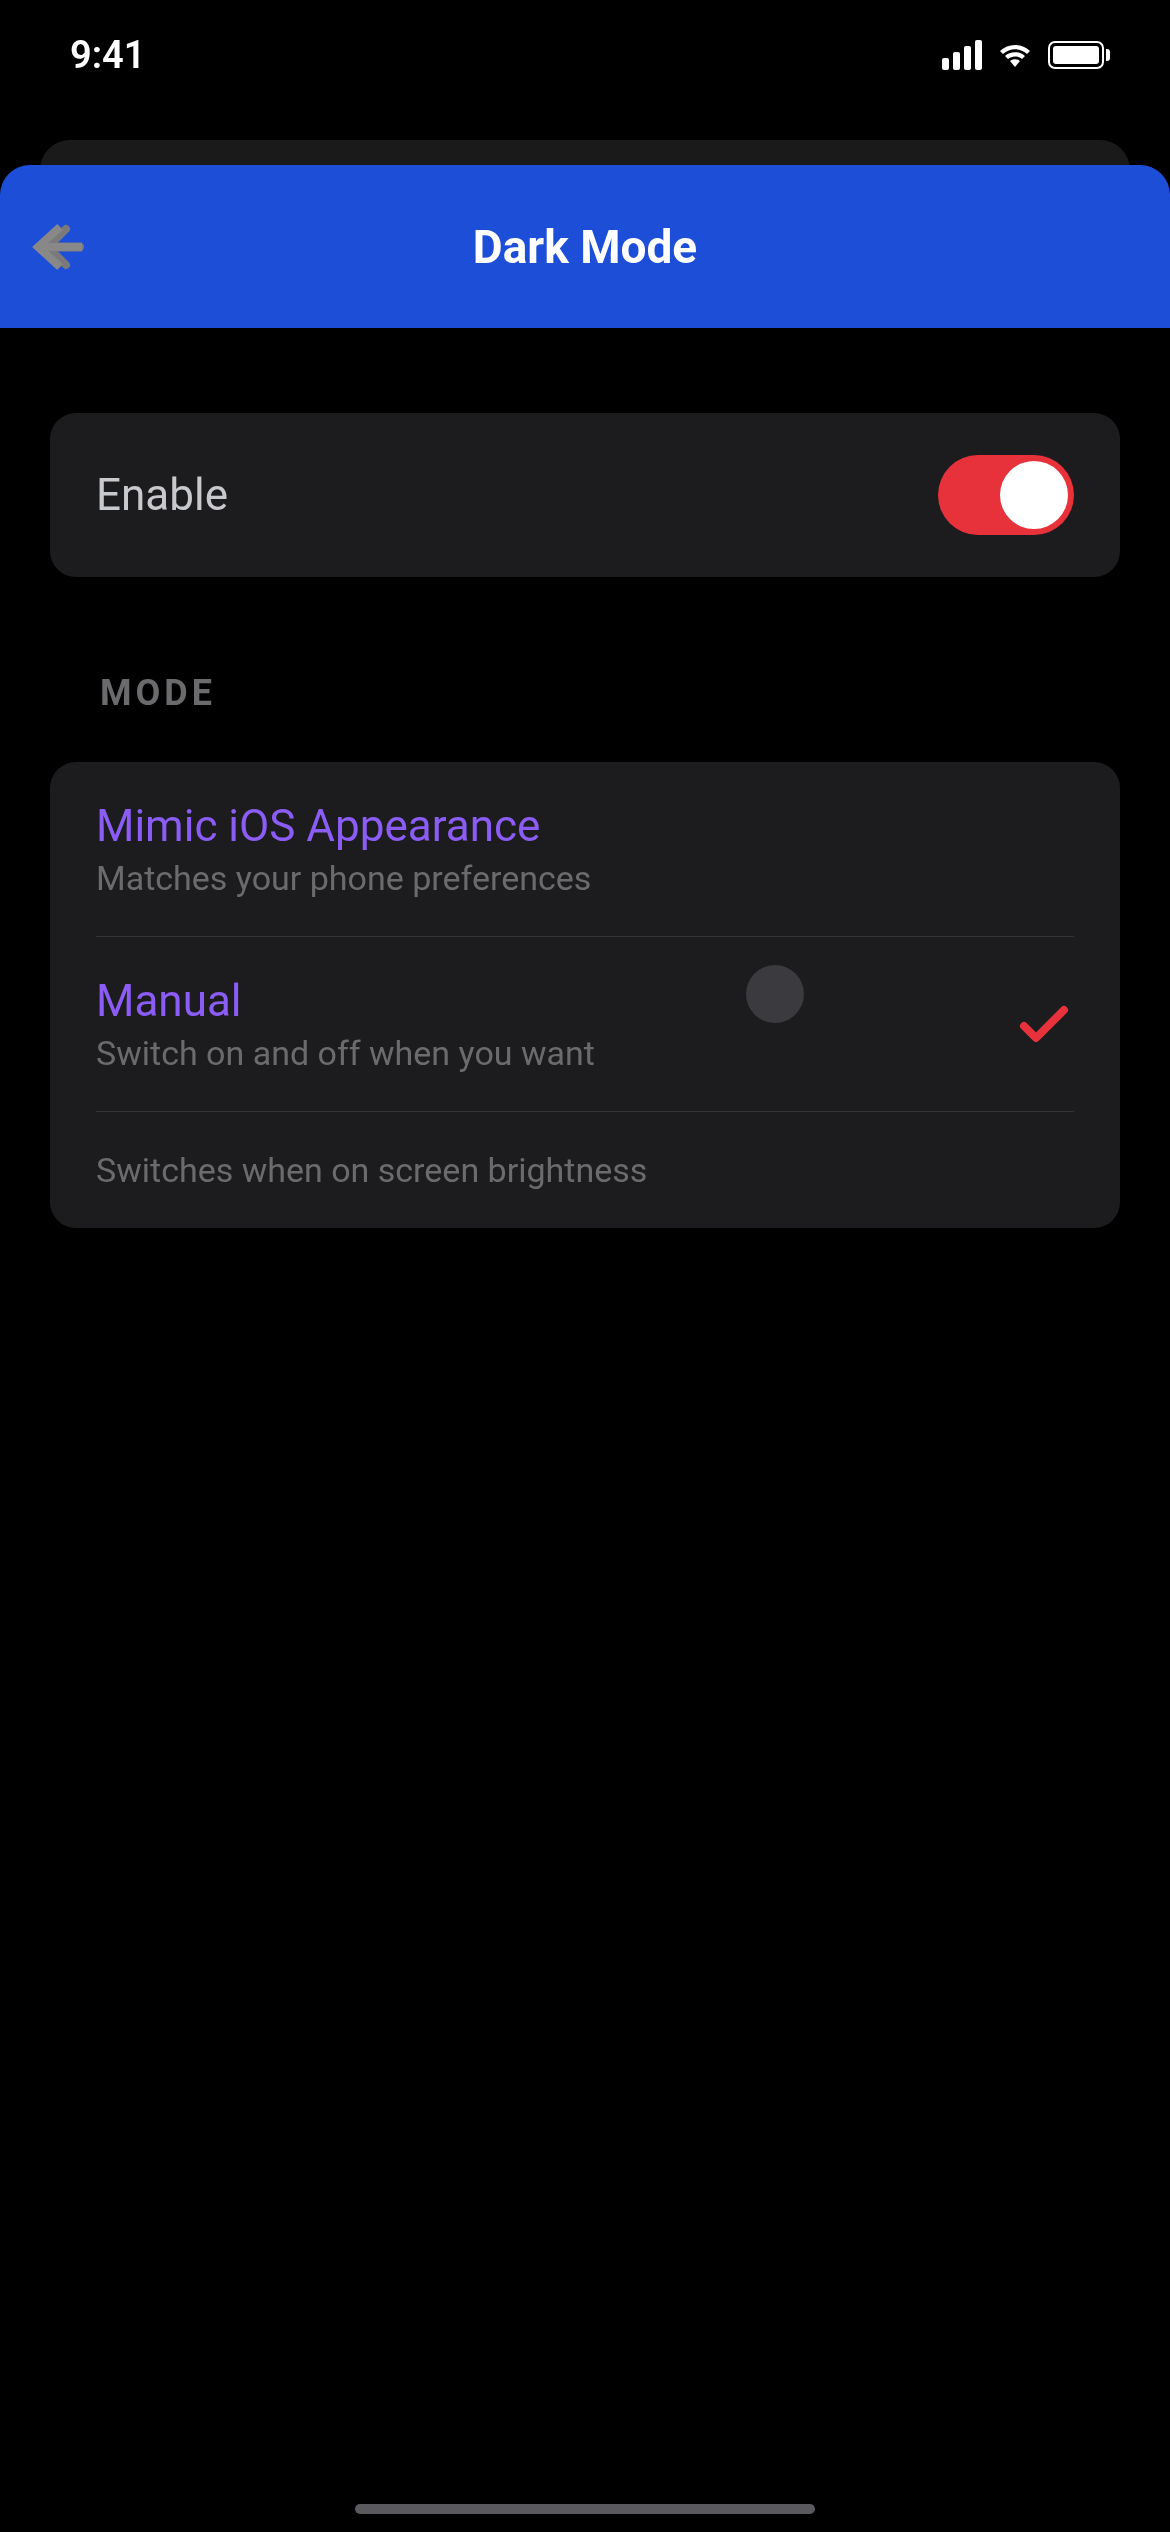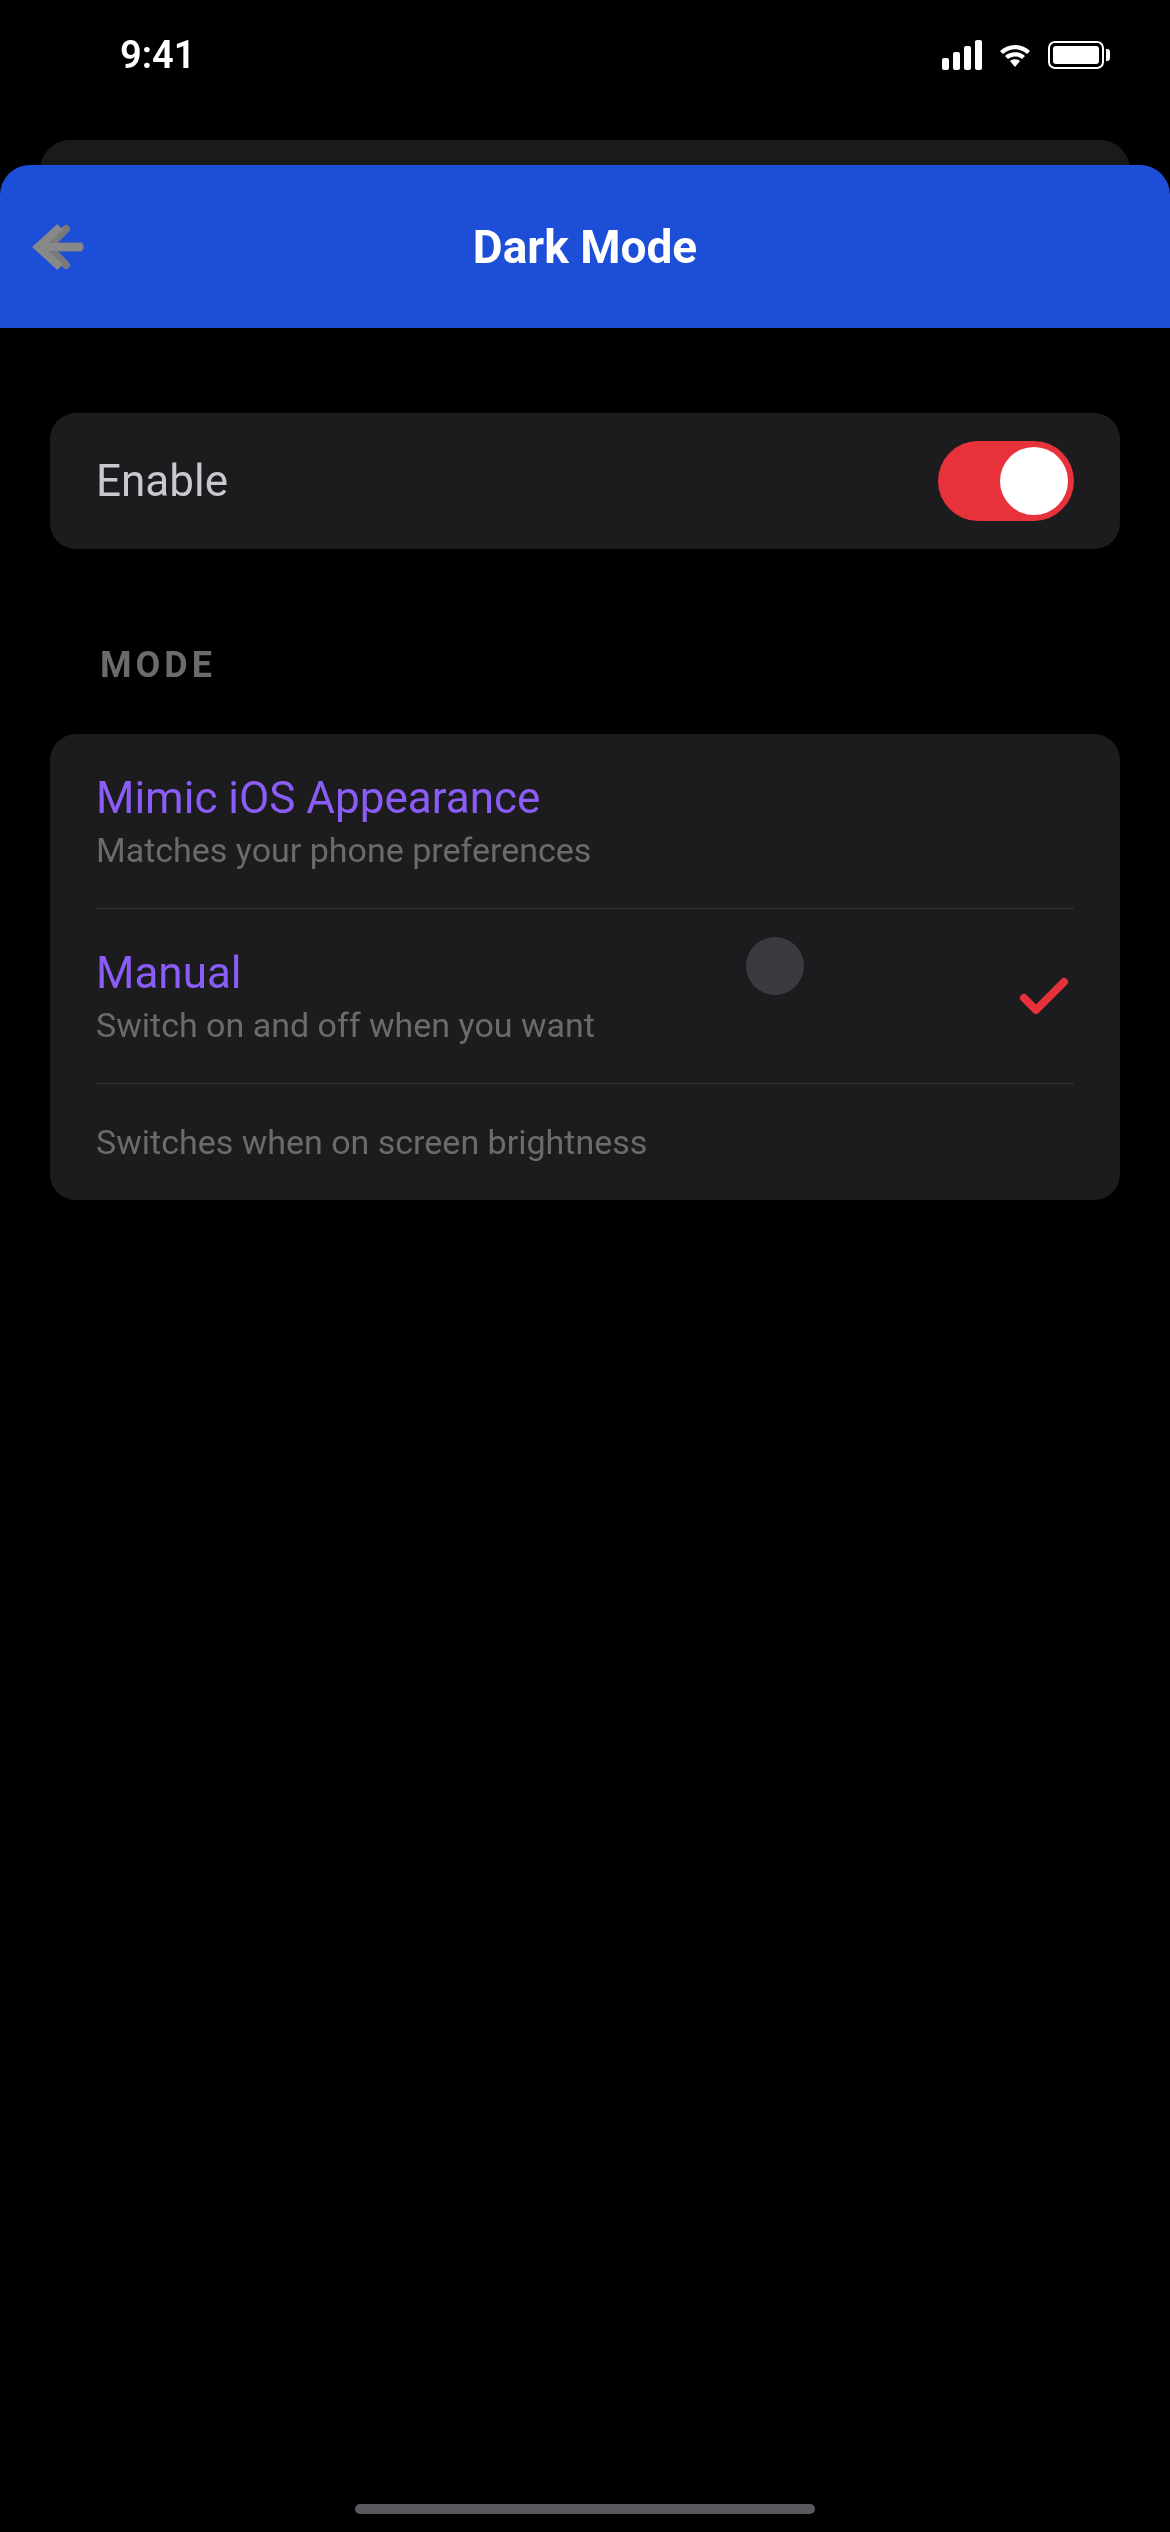--- a/index.html
+++ b/index.html
@@ -17,21 +17,21 @@
       overflow: hidden;
       position: relative;
     }
 
     
     .status-bar {
       height: 110px;
       display: flex;
       justify-content: space-between;
       align-items: center;
-      padding: 0 60px 0 120px;
+      padding: 0 60px 0 70px;
       gap: 21px;
     }
     .status-time {
       color: #fff;
       font-size: 38px;
       font-weight: 600;
     }
     .status-right {
       display: flex;
       align-items: center;
@@ -130,21 +130,21 @@
     .card {
       background: #1c1c1e;
       border-radius: 26px;
     }
 
     
     .enable-row {
       display: flex;
       align-items: center;
       justify-content: space-between;
-      padding: 28px 46px;
+      padding: 42px 46px;
     }
     .enable-label {
       color: #c8c9cc;
       font-size: 44px;
       font-weight: 400;
     }
 
     
     .toggle {
       width: 136px;

